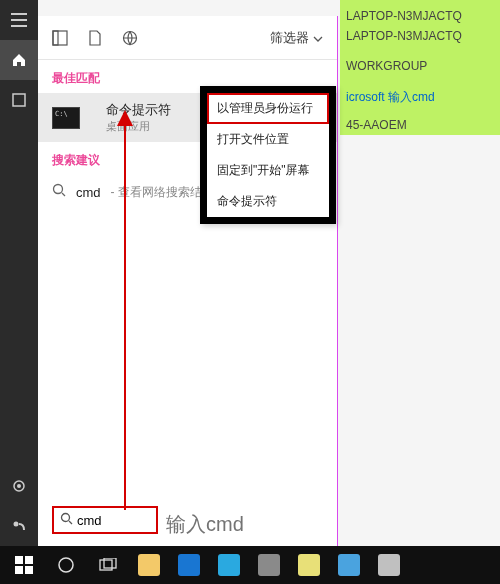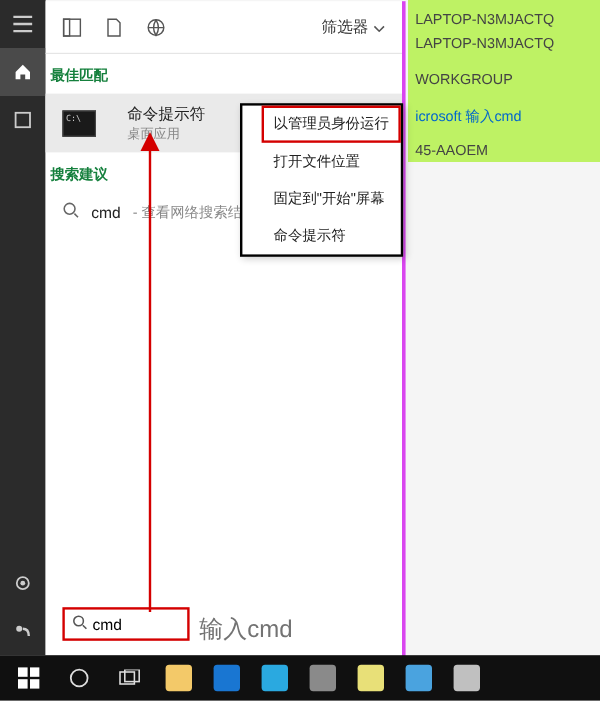--- a/index.html
+++ b/index.html
@@ -17,31 +17,31 @@
   background: #2b2b2b; display: flex; flex-direction: column;
 }
 .rail-icon {
   width: 38px; height: 40px; display: flex; align-items: center; justify-content: center;
   color: #ccc; cursor: pointer;
 }
 .rail-icon.active { background: #4a4a4a; color: #fff; }
 .left-rail-bottom { margin-top: auto; }
 
 .start-panel {
-  position: absolute; left: 38px; top: 1px; width: 300px; height: 546px;
-  background: #fff; border-right: 3px solid #d946ef;
+  position: absolute; left: 38px; top: 16px; width: 300px; height: 546px;
+  background: #fff; border-right: 1px solid #d946ef;
 }
 .panel-top {
   height: 44px; display: flex; align-items: center; gap: 20px; padding: 0 14px;
   border-bottom: 1px solid #e5e5e5;
 }
 .top-icon { color: #555; cursor: pointer; display:flex; align-items:center; }
 .filter { margin-left: auto; font-size: 13px; color: #333; display: flex; align-items: center; gap: 4px; cursor: pointer; }
 
-.section-label { font-size: 12px; color: #15803d; padding: 10px 4px 6px; font-weight: 600; }
+.section-label { font-size: 12px; color: #ec4899; padding: 10px 14px 6px; font-weight: 600; }
 
 .result-row {
   display: flex; align-items: center; gap: 26px; padding: 8px 14px; background: #eaeaea;
 }
 .cmd-icon {
   width: 28px; height: 22px; background: #1a1a1a; border: 1px solid #444;
   position: relative; flex-shrink: 0;
 }
 .cmd-icon::before { content: "C:\\"; color: #ccc; font-size: 7px; position: absolute; top: 2px; left: 2px; font-family: monospace; }
 .result-text { display: flex; flex-direction: column; }
@@ -50,21 +50,21 @@
 
 .suggest-row {
   display: flex; align-items: center; gap: 10px; padding: 8px 14px; cursor: pointer;
 }
 .loupe { color: #666; }
 .suggest-term { font-size: 13px; color: #222; }
 .suggest-hint { font-size: 12px; color: #888; }
 
 .context-menu {
   position: absolute; left: 200px; top: 86px; width: 136px; background: #fff;
-  border: 2px solid #000000; box-shadow: 2px 2px 6px rgba(0,0,0,.2); z-index: 5; padding-left: 16px;
+  border: 7px solid #000000; box-shadow: 2px 2px 6px rgba(0,0,0,.2); z-index: 5;
 }
 .ctx-item { font-size: 12px; padding: 7px 10px; cursor: pointer; color: #222; }
 .ctx-item.hi { border: 2px solid #d40000; padding: 5px 8px; }
 
 .search-box {
   position: absolute; left: 52px; bottom: 50px; width: 106px; height: 28px;
   border: 2px solid #d40000; background: #fff; display: flex; align-items: center; padding: 0 6px;
 }
 .search-box .loupe { font-size: 13px; margin-right: 4px; }
 .search-input { border: none; outline: none; font-size: 13px; width: 70px; }

